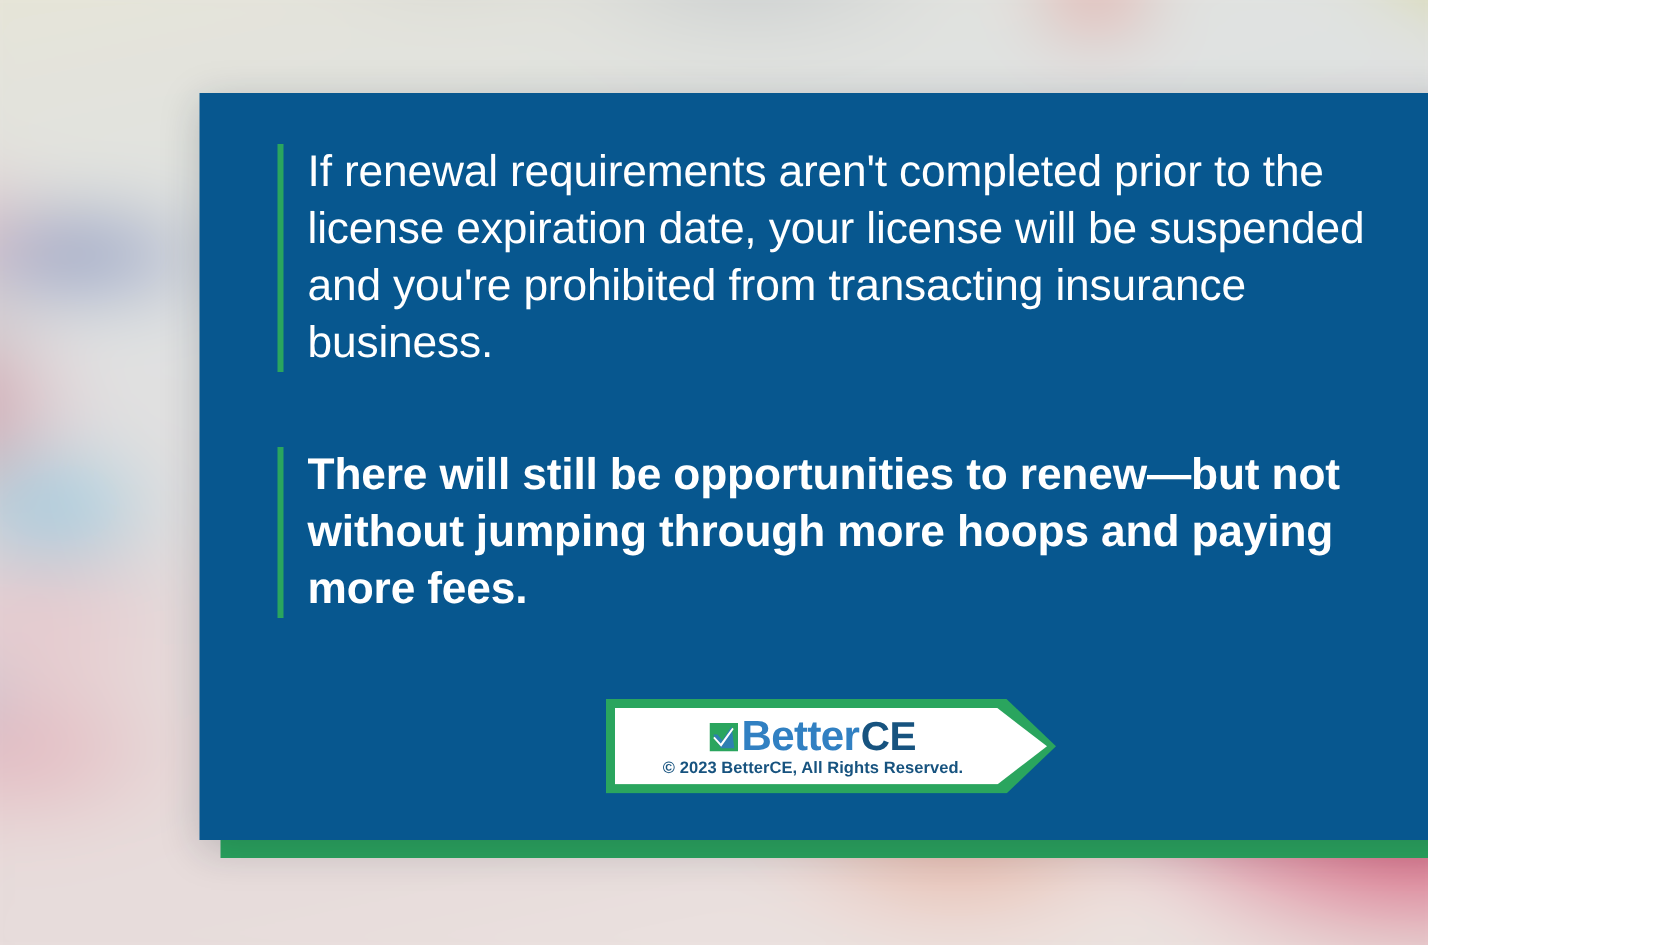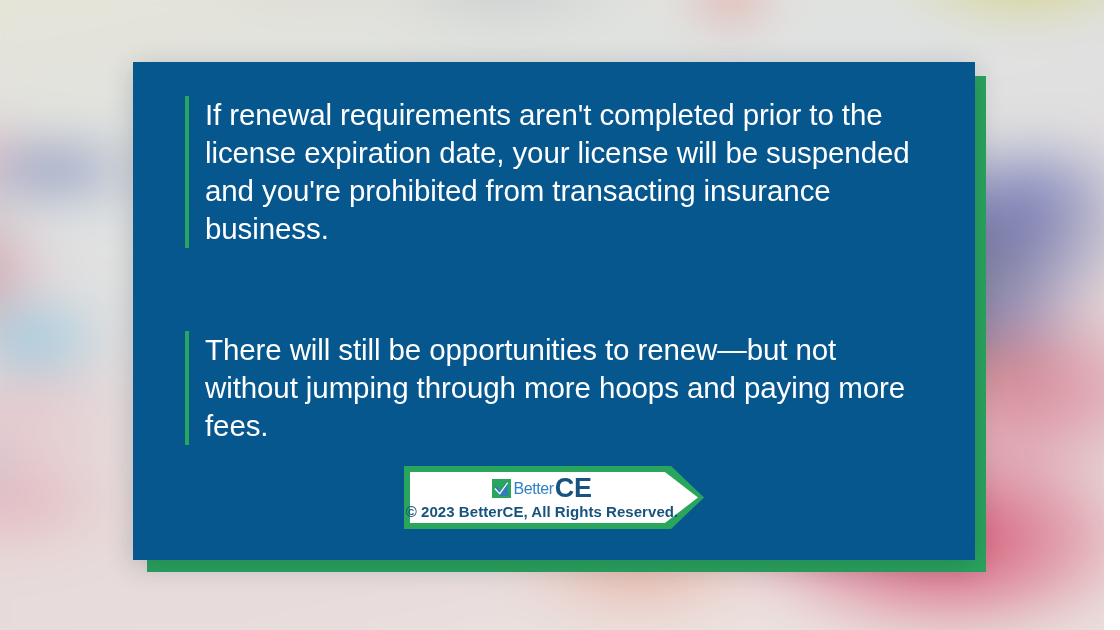--- a/index.html
+++ b/index.html
@@ -2,21 +2,21 @@
 <html><head>
 <meta charset="utf-8">
 <style>
   html, body {
     margin: 0;
     padding: 0;
     background: #ffffff;
   }
   #stage {
     position: relative;
-    width: 1104px;
+    width: 952px;
     height: 630px;
     overflow: hidden;
     font-family: "Liberation Sans", sans-serif;
   }
 
   
   #bg {
     position: absolute;
     inset: -60px;
     filter: blur(26px) saturate(1.05);
@@ -95,22 +95,21 @@
     width: 730px;
     font-size: 29.5px;
     line-height: 38px;
     font-weight: 400;
   }
   #quote-secondary {
     top: 236px;
     width: 730px;
     font-size: 29.5px;
     line-height: 38px;
-    font-weight: 400;
-    margin-top: 33px;
+    font-weight: 700;
   }
 
   
   #badge {
     position: absolute;
     left: 271px;
     top: 404px;
     width: 300px;
     height: 63px;
     background: #2aa55e;
@@ -148,33 +147,33 @@
     gap: 1px;
     line-height: 1;
   }
   #logo-mark {
     width: 19px;
     height: 19px;
     display: block;
     margin-right: 1px;
   }
   .logo-better {
-    font-size: 16px;
-    font-weight: 400;
+    font-size: 28px;
+    font-weight: 700;
     color: #3180c2;
     letter-spacing: -0.4px;
   }
   .logo-ce {
     font-size: 27px;
     font-weight: 700;
     color: #17537f;
     letter-spacing: -0.4px;
   }
   #copyright {
-    font-size: 15px;
+    font-size: 11px;
     font-weight: 700;
     color: #17537f;
     letter-spacing: .05px;
     white-space: nowrap;
   }
 </style>
 </head>
 <body>
 
 <div id="stage">

